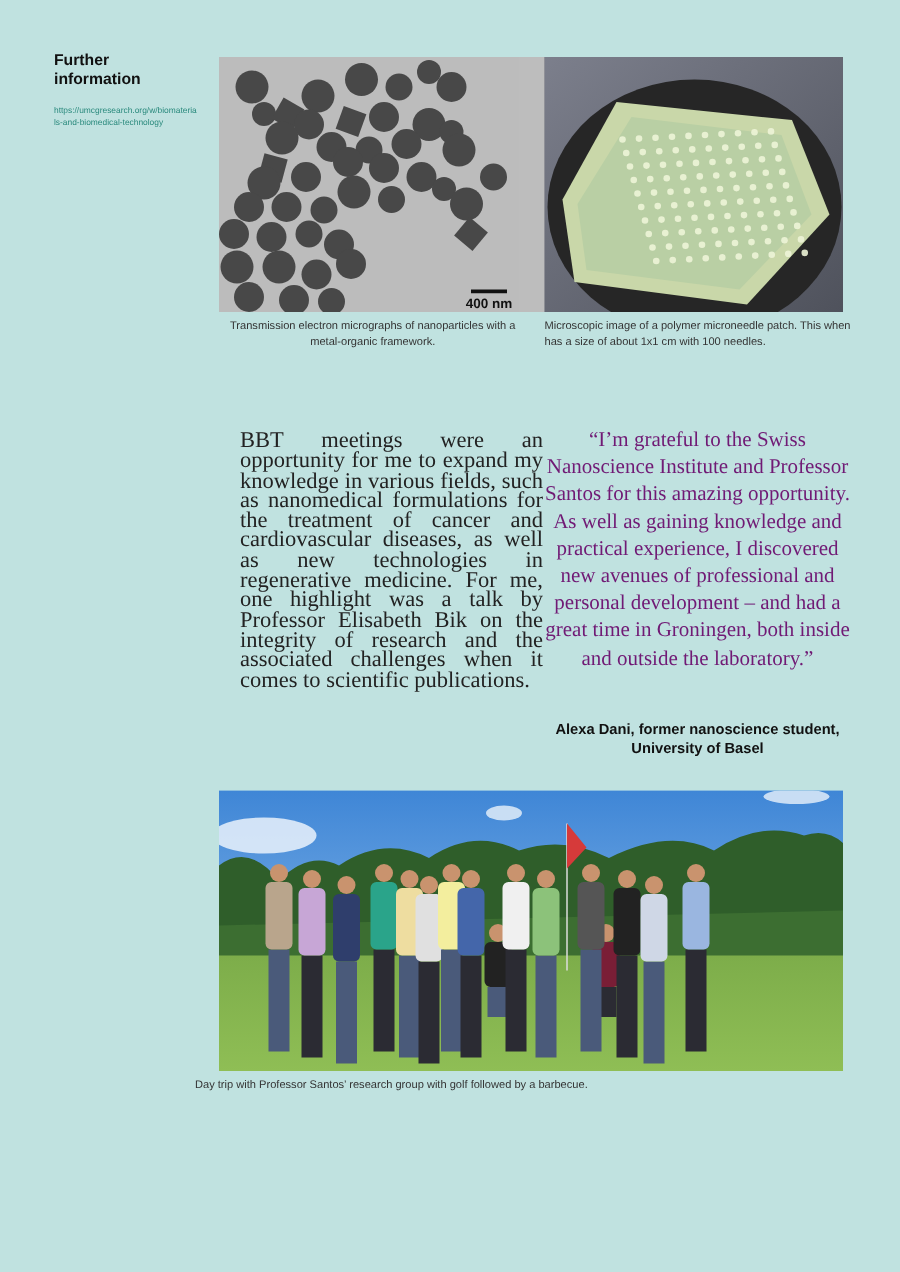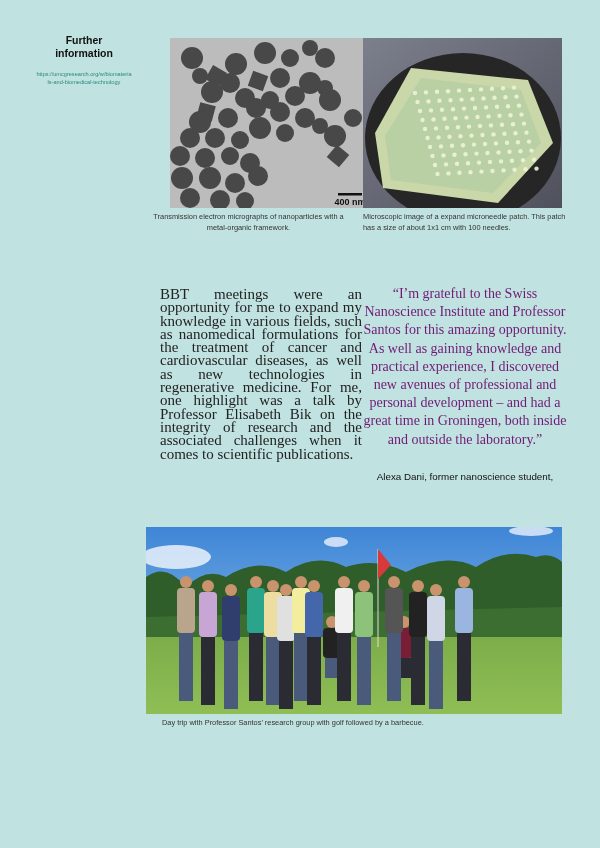--- a/index.html
+++ b/index.html
@@ -4,57 +4,57 @@
   <style>
     html, body { margin: 0; padding: 0; }
     body {
       width: 600px; height: 848px; position: relative; overflow: hidden;
       background: #c0e2e0;
       font-family: "Liberation Sans", sans-serif;
     }
     .abs { position: absolute; }
 
     
-    #sidebar { left: 36px; top: 34px; width: 96px; text-align: center; }
+    #sidebar { left: 36px; top: 34px; width: 96px; }
     .sb-heading { font-weight: bold; font-size: 10.5px; line-height: 13px; color: #111; margin: 0 0 10px 0; }
     .sb-link-title { font-weight: bold; font-size: 9.2px; line-height: 11.5px; color: #c2185b; }
     .sb-url { font-size: 5.6px; line-height: 8px; color: #2a8a7d; margin-top: 2px; word-break: break-all; }
 
     
     .imgbox { overflow: hidden; }
-    #tem-img { left: 146px; top: 38px; width: 228px; height: 170px; background: #bdbdbd; margin-left: 24px; }
+    #tem-img { left: 146px; top: 38px; width: 228px; height: 170px; background: #bdbdbd; }
     #needle-img { left: 363px; top: 38px; width: 199px; height: 170px; background: #6a6d78; }
     #golf-img { left: 146px; top: 527px; width: 416px; height: 187px; background: #6aa7e0; }
     svg { display: block; }
 
     .caption { font-size: 7.4px; line-height: 10.5px; color: #333; }
     #tem-caption { left: 146px; top: 212px; width: 205px; text-align: center; }
     #needle-caption { left: 363px; top: 212px; width: 205px; }
-    #golf-caption { left: 162px; top: 718px; width: 420px; }
+    #golf-caption { left: 130px; top: 718px; width: 420px; }
 
     
     #body-text {
       left: 160px; top: 288px; width: 202px;
       font-family: "Liberation Serif", "DejaVu Serif", serif;
       font-size: 15px; line-height: 13.3px; color: #222;
       text-align: justify; hyphens: manual;
     }
     #body-text p { margin: 0; }
     #body-text p.indent { text-indent: 52px; }
 
     
     #quote {
       left: 362px; top: 285px; width: 206px;
       font-family: "Liberation Serif", "DejaVu Serif", serif;
       font-size: 14px; line-height: 18.2px; color: #701a75;
       text-align: center; margin: 0;
     }
     #attribution {
-      left: 362px; top: 470px; width: 206px;
-      font-weight: normal; font-size: 9.8px; line-height: 13px; color: #111; text-align: center;
+      left: 362px; top: 480px; width: 206px;
+      font-weight: bold; font-size: 9.8px; line-height: 13px; color: #111; text-align: center;
     }
     .scalebar-label { font-family: "Liberation Sans", sans-serif; font-weight: bold; font-size: 9px; fill: #111; }
   </style>
 </head>
 <body>
 
 <div id="sidebar" class="abs">
   <div class="sb-heading">Further information</div>
   <div class="sb-url">https://umcgresearch.org/w/biomaterials-and-biomedical-technology</div>
 </div>
@@ -223,29 +223,30 @@
         <circle cx="107.5" cy="134.2" r="2.2"></circle>
         <circle cx="118.5" cy="133.6" r="2.2"></circle>
         <circle cx="129.5" cy="133" r="2.2"></circle>
         <circle cx="140.5" cy="132.4" r="2.2"></circle>
         <circle cx="151.5" cy="131.8" r="2.2"></circle>
         <circle cx="162.5" cy="131.2" r="2.2"></circle>
         <circle cx="173.5" cy="130.6" r="2.2"></circle>
       </g>
   </svg>
 </div>
-<div id="needle-caption" class="abs caption">Microscopic image of a expand microneedle patch. This patch has a size of about 1x1 cm with 100 needles.</div>
+<div id="needle-caption" class="abs caption">Microscopic image of a polymer microneedle patch. This when has a size of about 1x1 cm with 100 needles.</div>
 
 <div id="body-text" class="abs">
   <p>BBT meetings were an opportunity for me to expand my knowledge in various fields, such as nanomedical formulations for the treat­ment of cancer and cardiovascular diseases, as well as new technologies in regenerative medicine. For me, one highlight was a talk by Professor Elisabeth Bik on the integrity of research and the associated challenges when it comes to scientific publications.</p>
 </div>
 
 <p id="quote" class="abs">“I’m grateful to the Swiss Nanoscience Institute and Professor Santos for this amazing opportunity. As well as gaining knowledge and practical experi­ence, I discovered new avenues of professional and personal devel­opment – and had a great time in Groningen, both inside and outside the laboratory.”</p>
 <div id="attribution" class="abs">
   <div>Alexa Dani, former nanoscience student,</div>
+  <div>University of Basel</div>
 </div>
 
 <div id="golf-img" class="abs imgbox">
   <svg width="416" height="187" viewBox="0 0 416 187">
     <defs>
       <linearGradient id="sky" x1="0" y1="0" x2="0" y2="1">
         <stop offset="0" stop-color="#3f86d6"></stop>
           <stop offset="1" stop-color="#9cc6ee"></stop>
       </linearGradient>
       <linearGradient id="grass" x1="0" y1="0" x2="0" y2="1">

